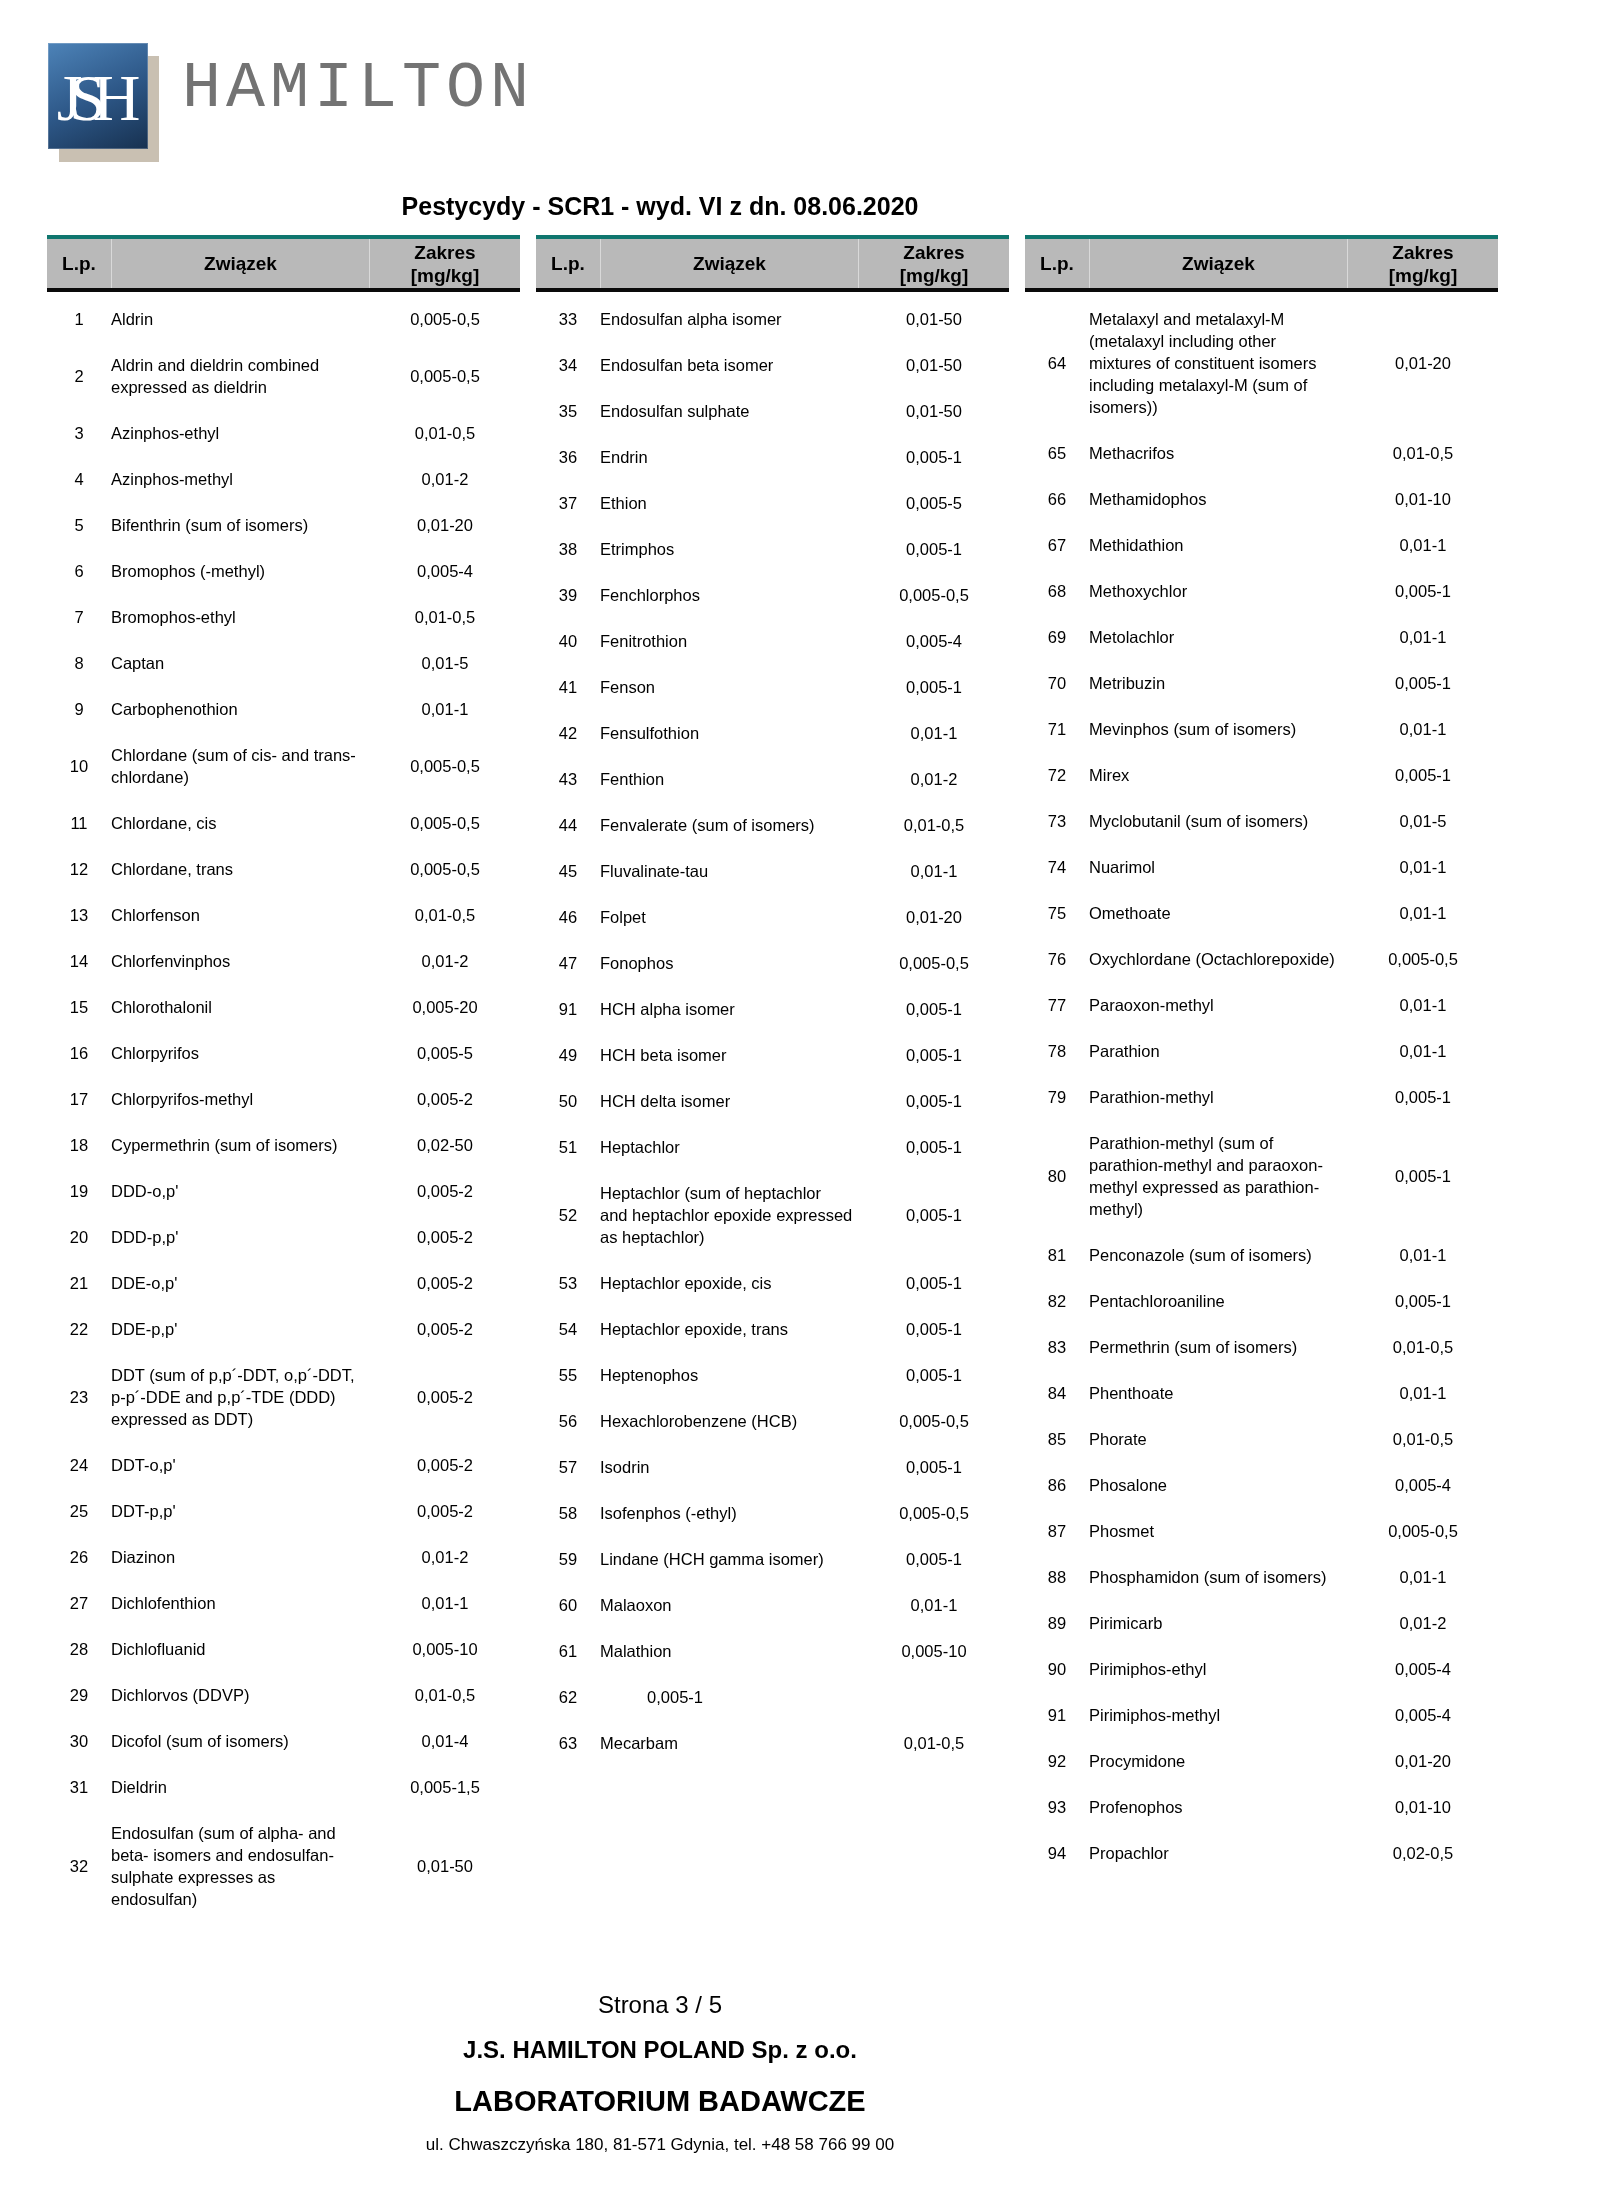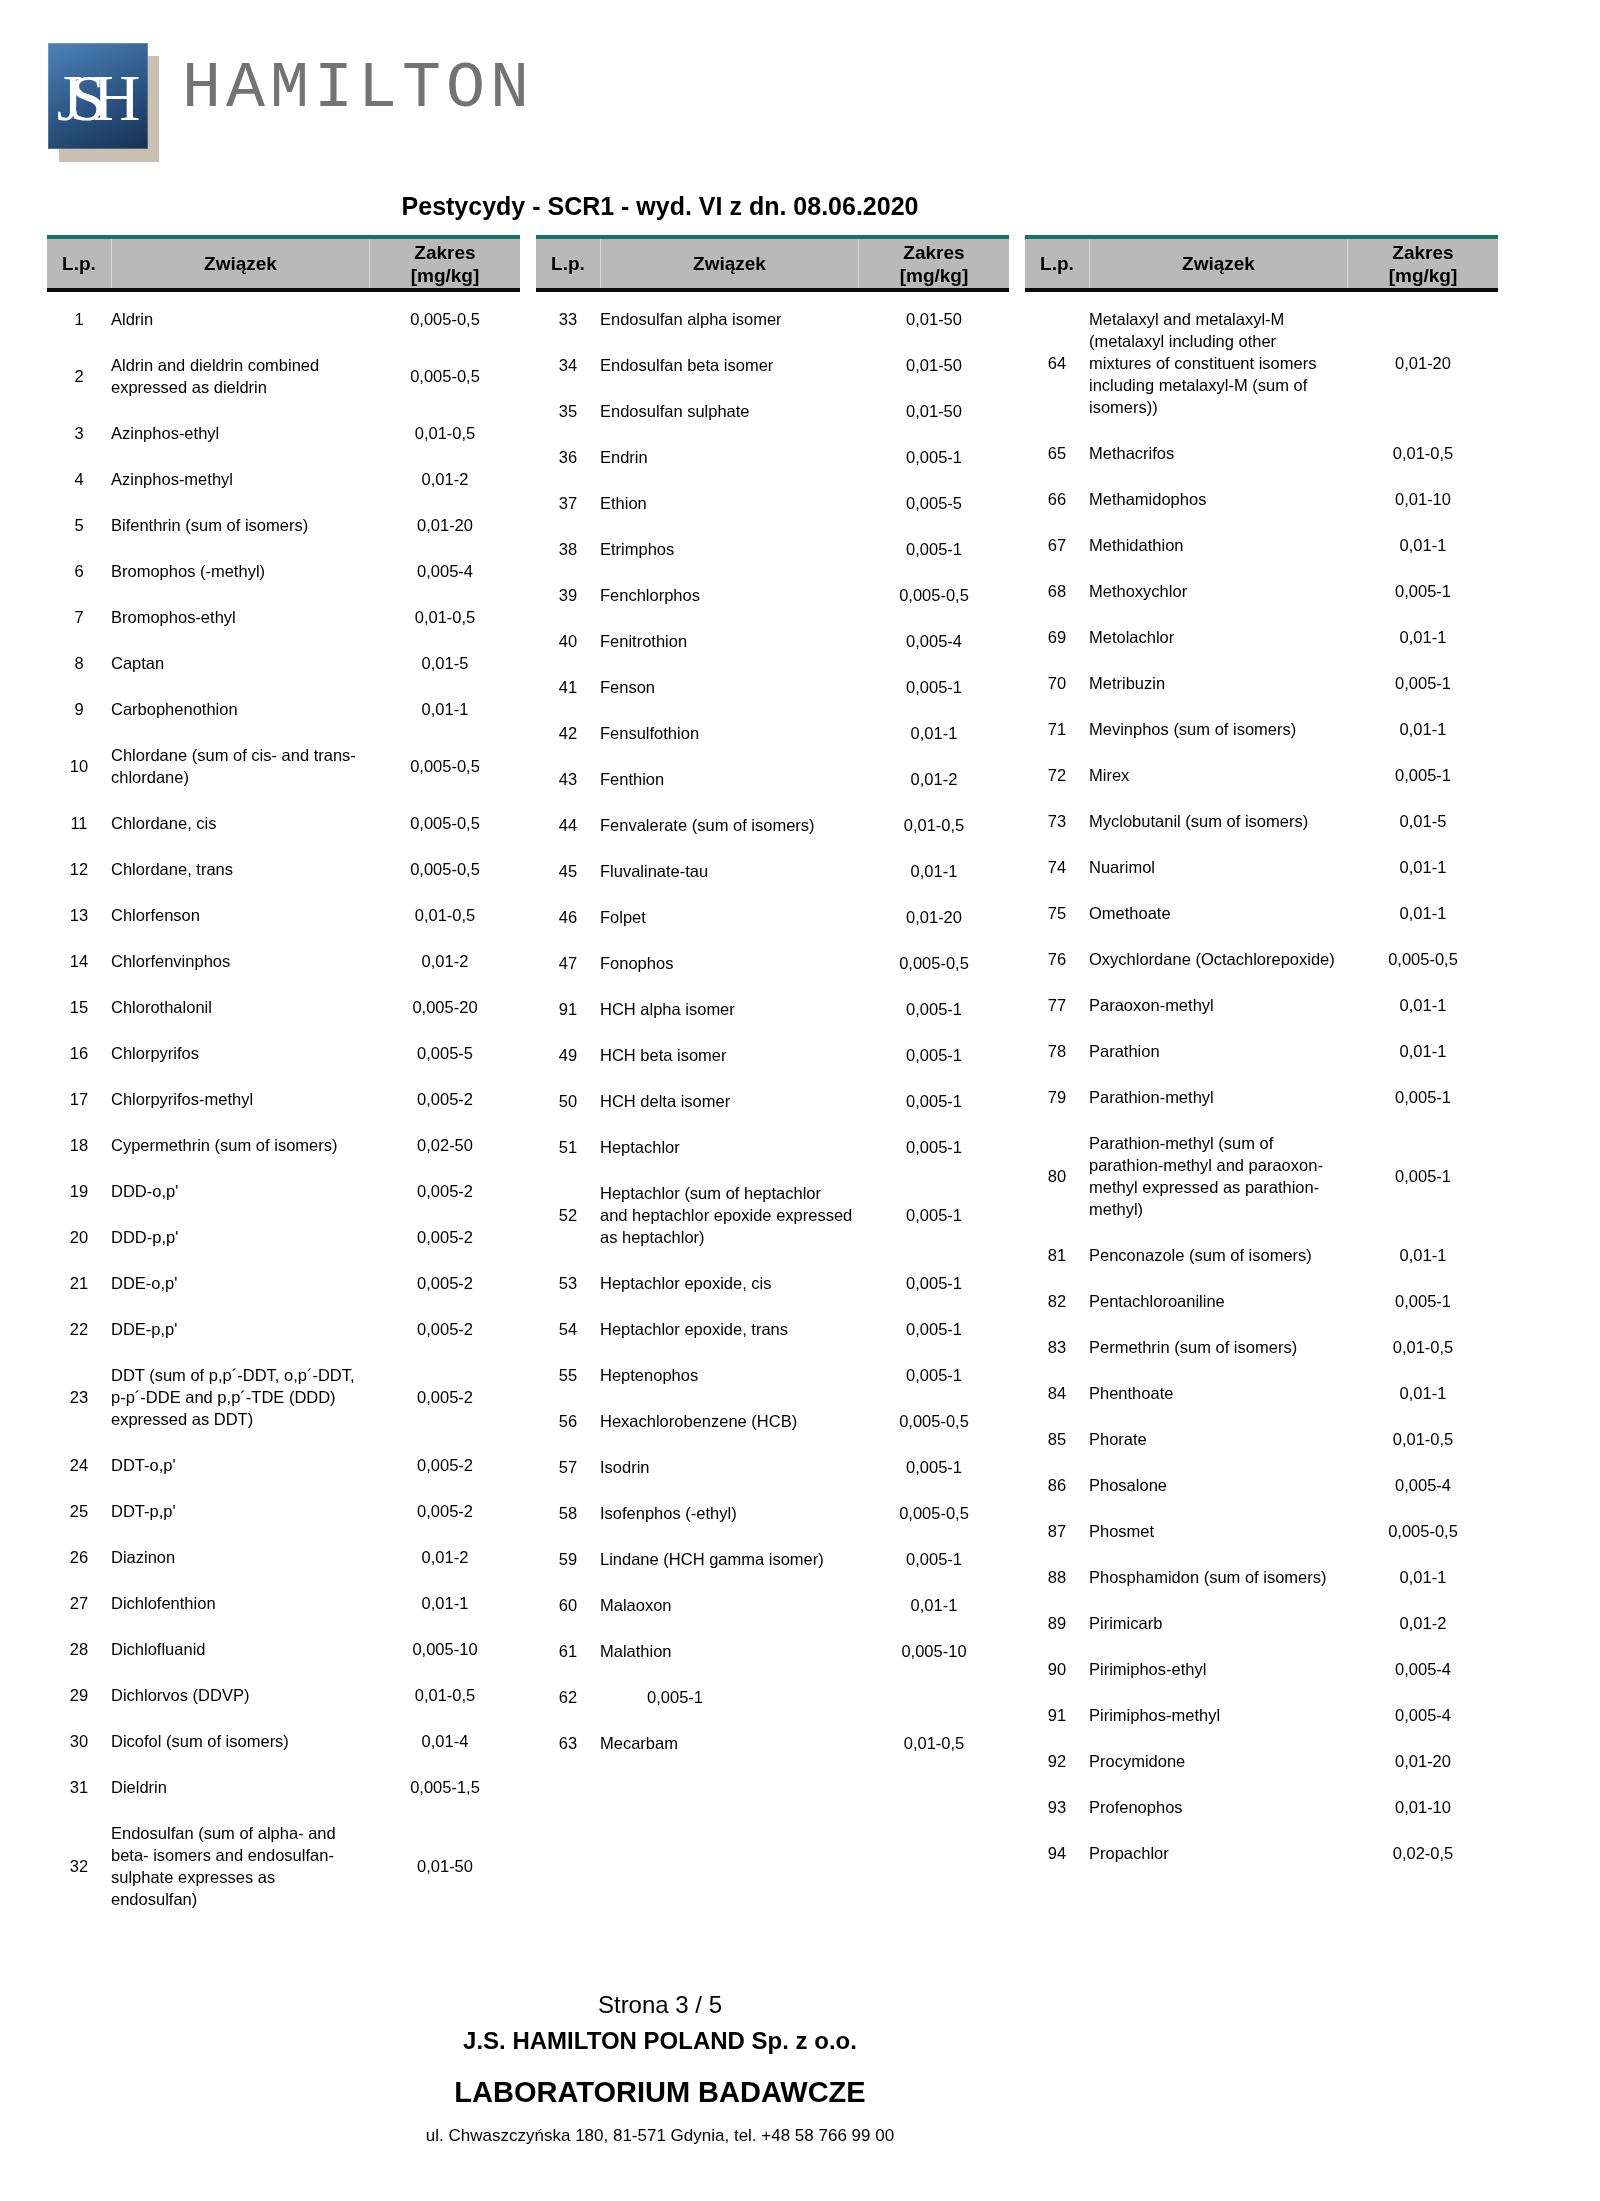--- a/index.html
+++ b/index.html
@@ -50,21 +50,21 @@
 
   .tbody { padding-top:4px; }
   .row { display:flex; align-items:center; padding:12px 0; font-size:16.5px; line-height:22px; }
   .c-lp { width:64px; flex:none; text-align:center; }
   .c-name { flex:1; padding-right:6px; }
   .c-range { width:150px; flex:none; text-align:center; }
 
   
   .footer { position:absolute; top:1991px; left:0; width:1320px; text-align:center; }
   .f-page { font-size:24px; }
-  .f-company { font-size:24px; font-weight:bold; margin-top:8px; }
+  .f-company { font-size:24px; font-weight:bold; margin-top:17px; }
   .f-lab { font-size:29px; font-weight:bold; margin-top:21px; }
   .f-address { font-size:17px; margin-top:17px; }
 </style>
 </head>
 <body>
 
 <div class="page">
 
   <div class="logo-row">
     <div class="logo-mark">

